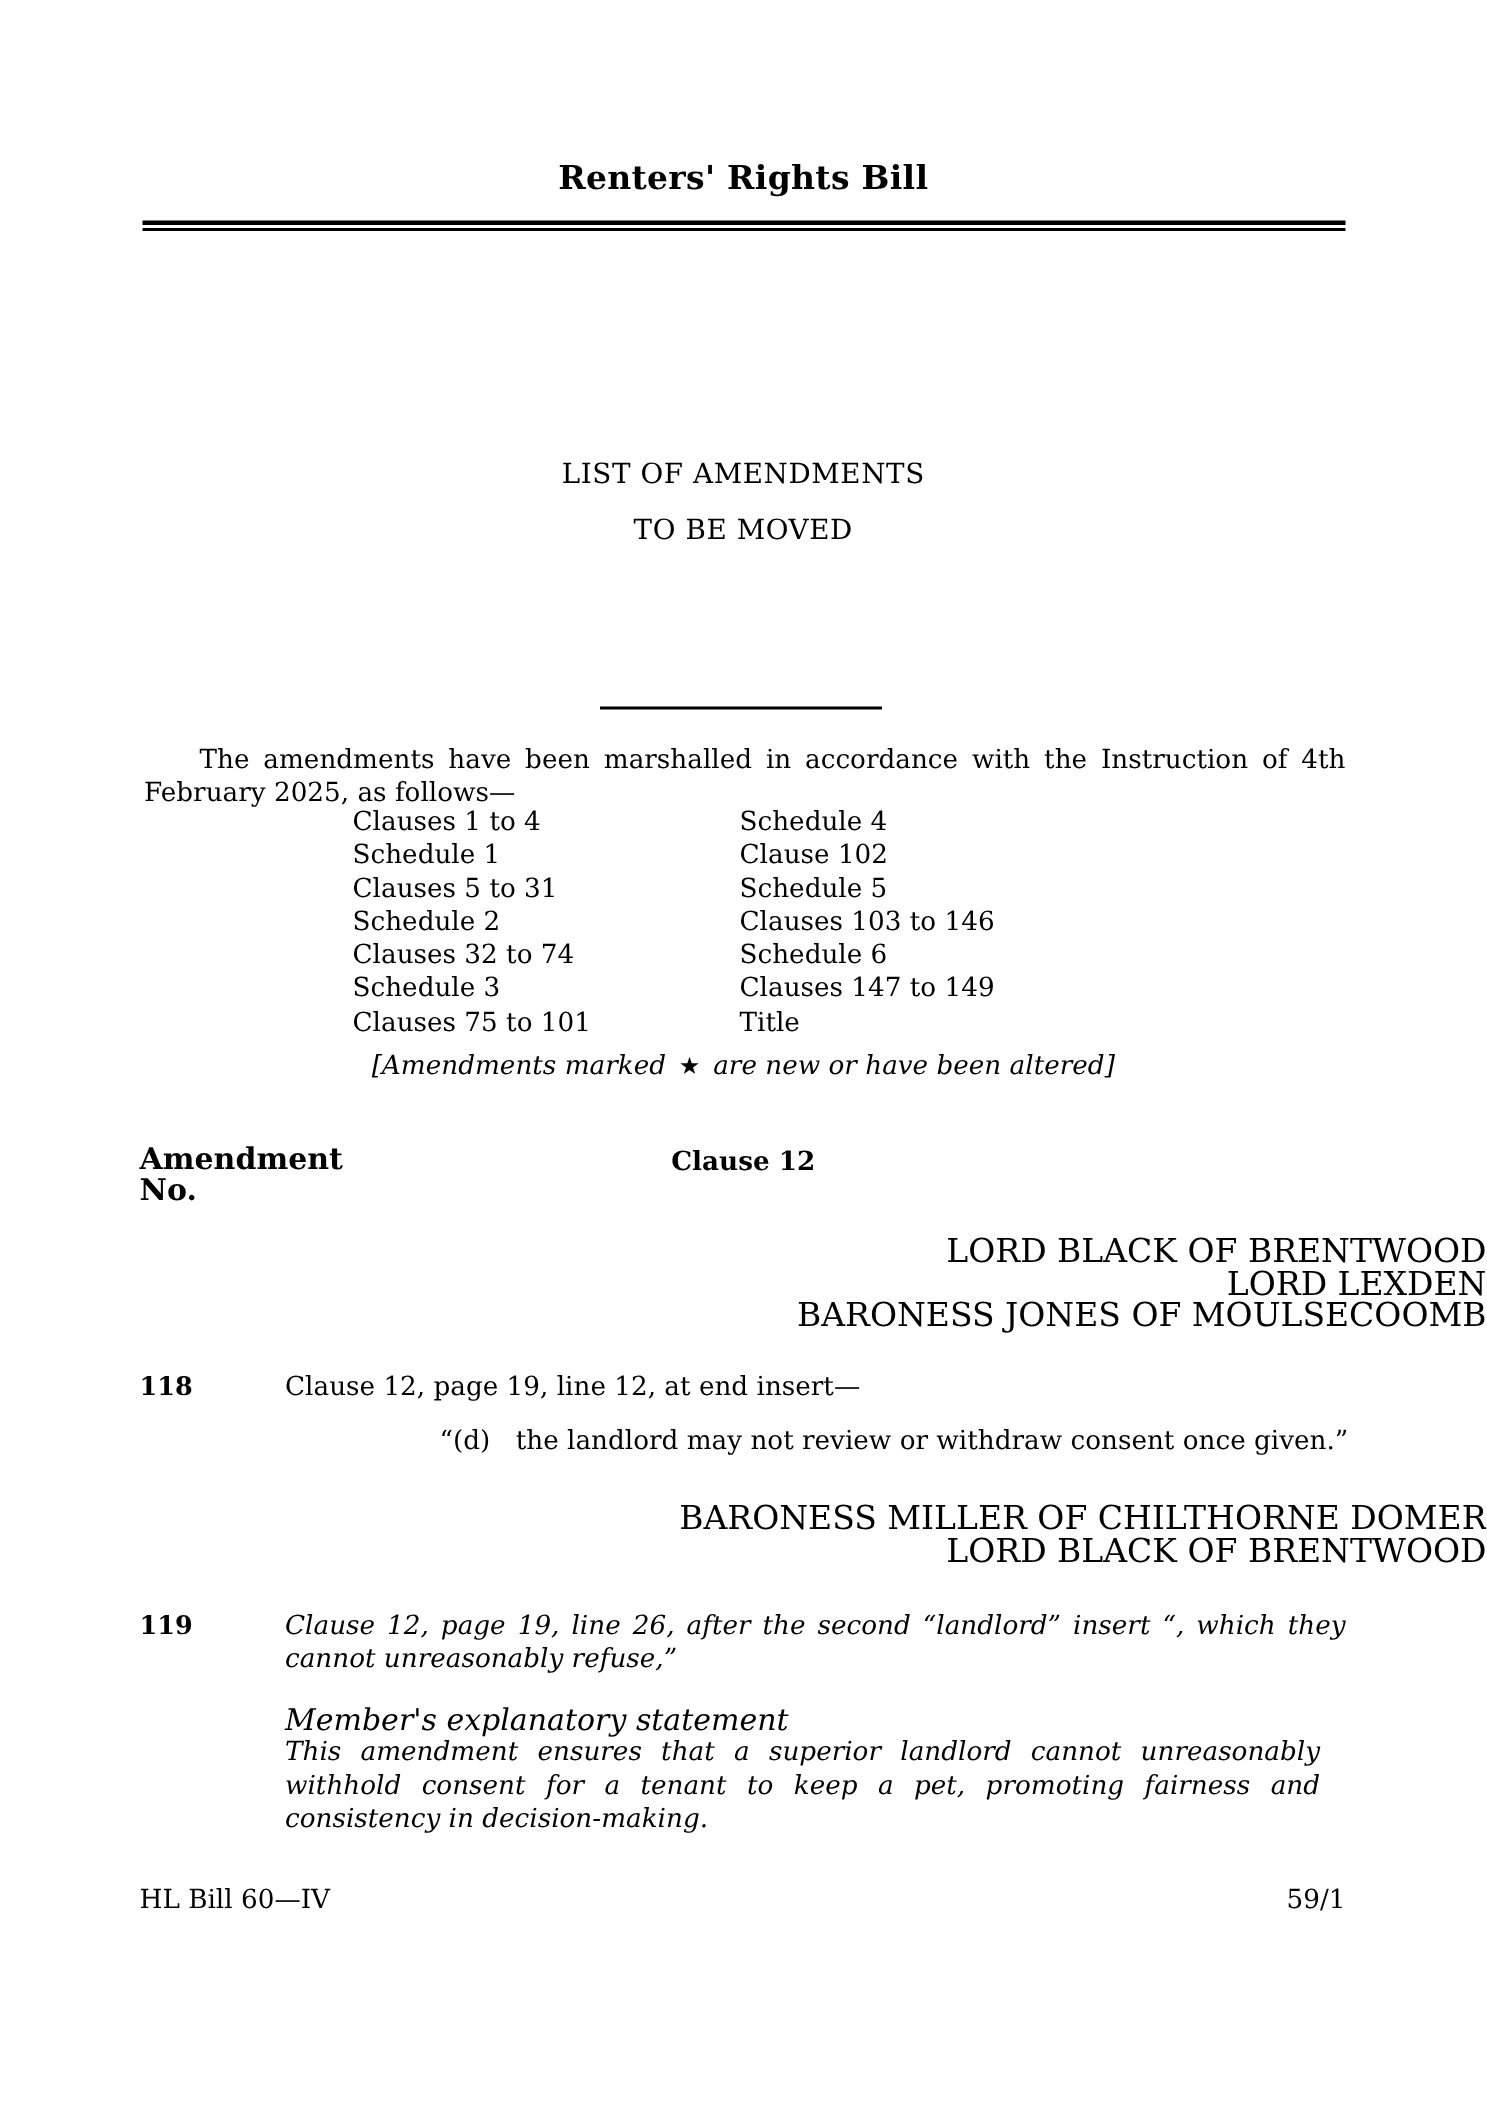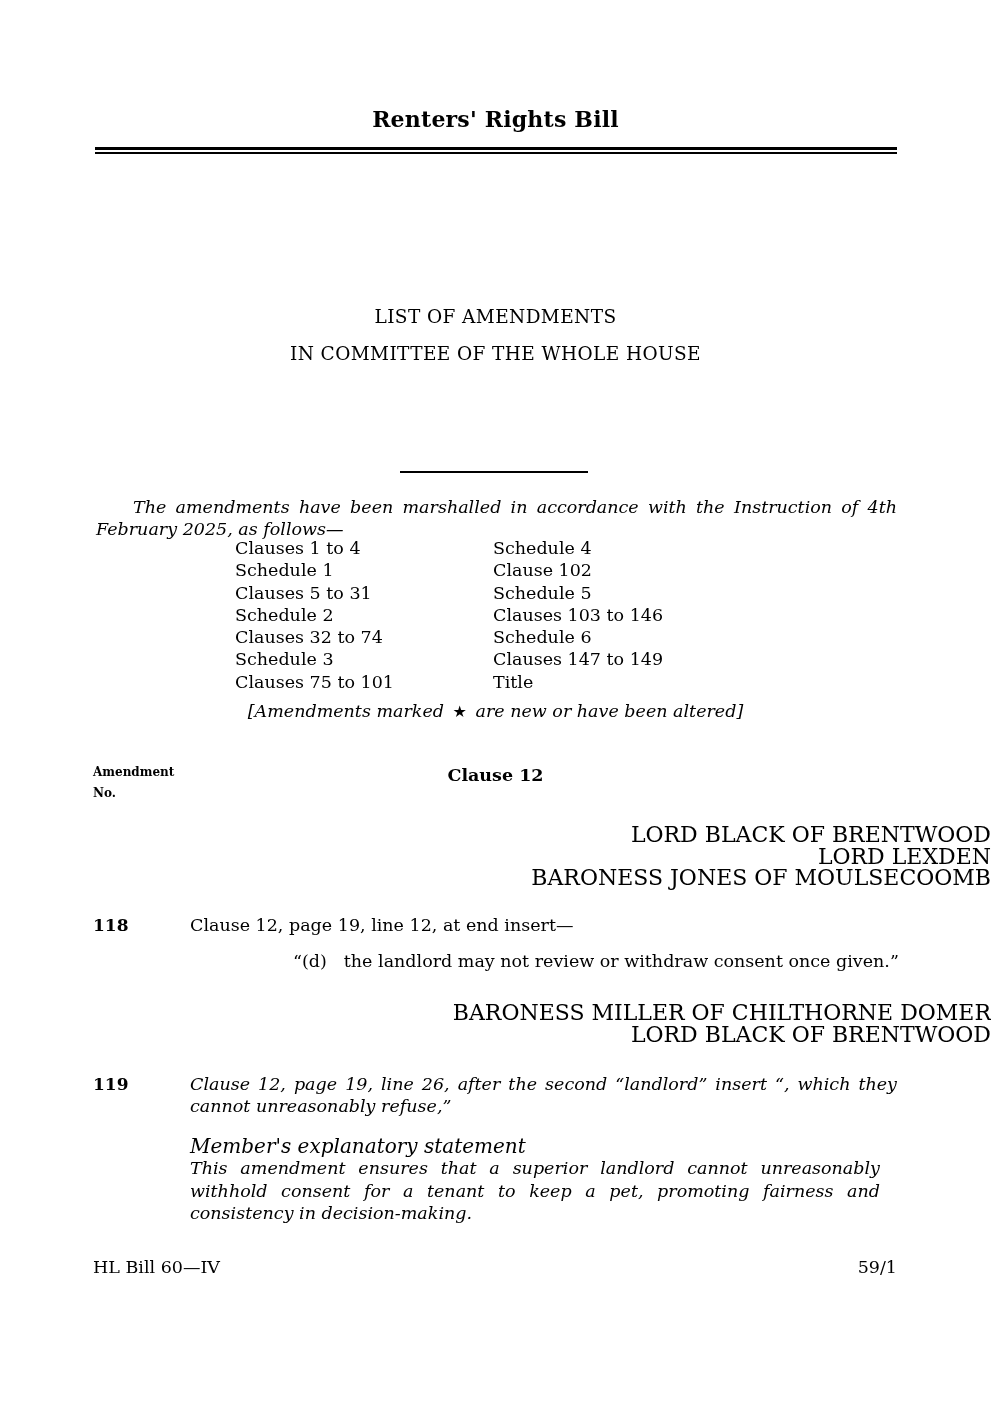--- a/index.html
+++ b/index.html
@@ -53,21 +53,20 @@
     width: 188px;
     height: 0;
     border-top: 2px solid #000;
   }
   .instruction {
     position: absolute;
     top: 497px;
     left: 96px;
     width: 801px;
     margin: 0;
-    font-style: italic;
     font-size: 17.5px;
     line-height: 21.5px;
     text-align: justify;
     text-indent: 37px;
   }
   .marshalling {
     position: absolute;
     top: 537px;
     left: 235px;
     display: flex;
@@ -84,21 +83,21 @@
     text-align: center;
     font-size: 17.5px;
   }
   .star-note .it { font-style: italic; }
   .star-note .star { font-style: normal; padding: 0 3px; font-size: 16px; }
   .amd-label {
     position: absolute;
     top: 762px;
     left: 93px;
     font-weight: bold;
-    font-size: 12px;
+    font-size: 20px;
     line-height: 21px;
   }
   .clause-heading {
     position: absolute;
     top: 765px;
     left: 0;
     width: 100%;
     text-align: center;
     font-weight: bold;
     font-size: 17.5px;
@@ -175,21 +174,21 @@
 <body>
 
 <div class="page">
 
   <h1 class="title">Renters' Rights Bill</h1>
 
   <div class="double-rule"></div>
 
   <div class="headings">
     <div>LIST OF AMENDMENTS</div>
-    <div>IN COMMITTEE OF THE WHOLE HOUSE</div>
+    <div>TO BE MOVED</div>
   </div>
 
   <div class="short-rule"></div>
 
   <p class="instruction">The amendments have been marshalled in accordance with the Instruction of 4th February 2025, as follows—</p>
 
   <div class="marshalling">
     <div class="col-left">
       <div>Clauses 1 to 4</div>
       <div>Schedule 1</div>

